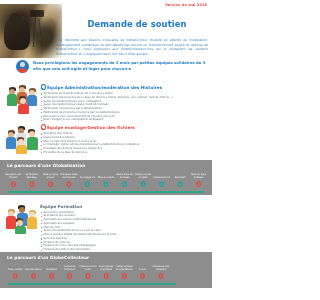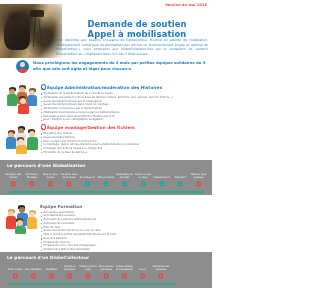--- a/index.html
+++ b/index.html
@@ -184,21 +184,20 @@
       <div class="hero-tripod"></div>
       <div class="hero-tripod2"></div>
       <div class="hero-cam"></div>
       <div class="hero-fig"></div>
       <div class="hero-head"></div>
     </div>
   </div>
 
   <div class="title">
     <span>Demande de soutien</span>
-    <span class="title-l2">Appel à mobilisation</span>
   </div>
 
   <div class="intro">Pour répondre aux besoins croissants de GlobeContour Histoire en attente de modération, développement numérique ne permettant pas encore un fonctionnement souple et optimal de GlobeContour·), nous proposons aux GlobeCollecteur·ices qui le souhaitent de soutenir GlobeContour en s'impliquant dans l'un des 3 rôles suivant :</div>
 
   <div class="callout">
     <div class="callout-avatar"></div>
     <div class="callout-text">Nous privilégions les engagements de 3 mois par petites équipes solidaires de 3 afin que cela soit agile et léger pour chacun·e</div>
   </div>
 
   <div class="team" style="left:6px;top:84px;width:204px;">

